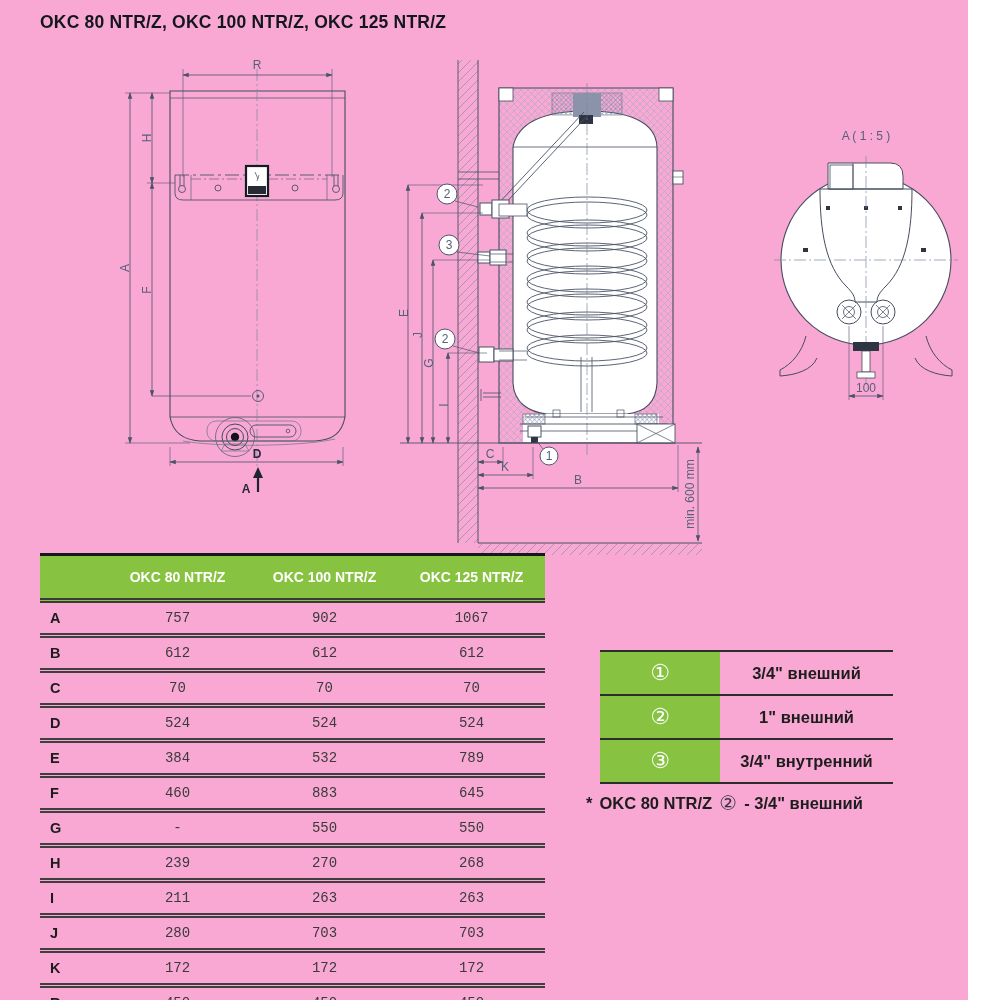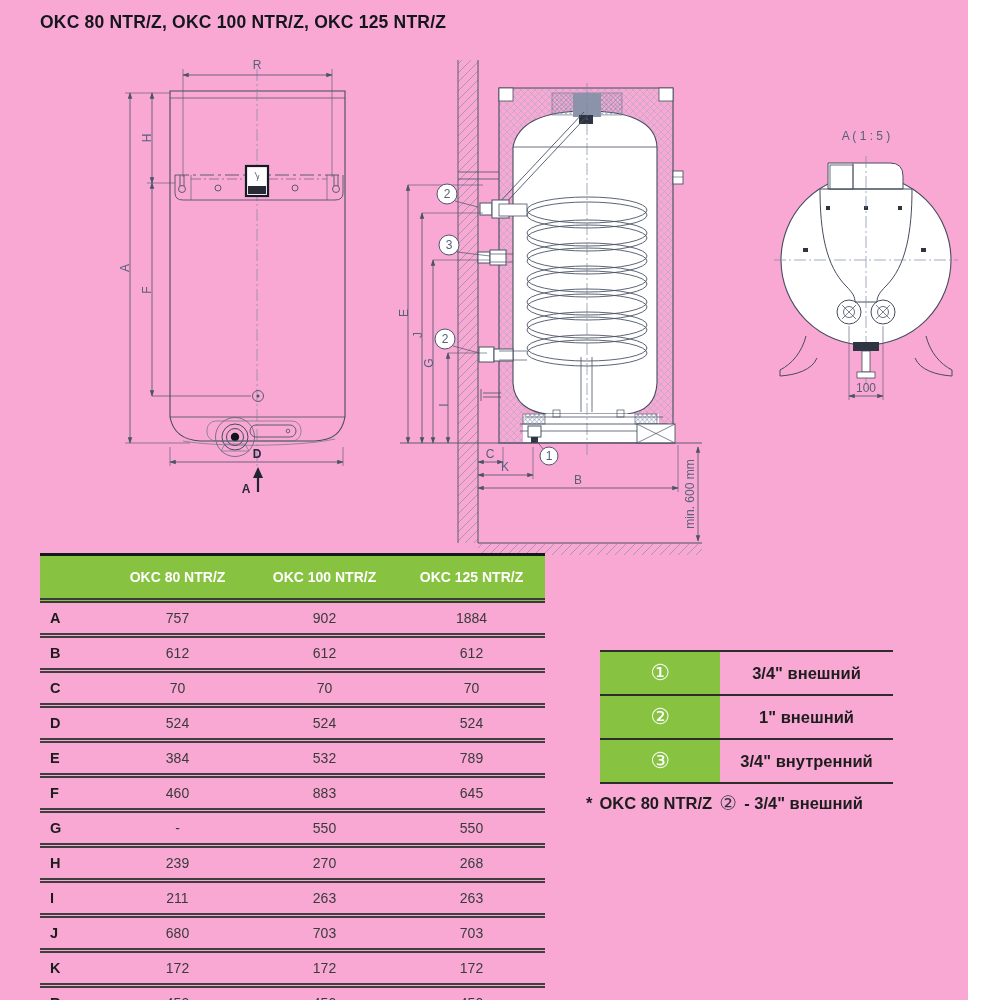--- a/index.html
+++ b/index.html
@@ -14,21 +14,21 @@
 
   
   .dim-wrap { position:absolute; left:40px; top:553px; }
   table.dim { border-collapse:collapse; width:505px; table-layout:fixed; }
   table.dim thead tr { background:#87C341; border-top:3px solid #16181d; border-bottom:5px double #3a3a3a; }
   table.dim thead th { color:#fff; font-weight:700; font-size:14px; height:40px; text-align:center; }
   table.dim thead th.corner { width:62px; }
   table.dim tbody tr { border-bottom:5px double #3f3f3f; }
   table.dim tbody th { text-align:left; padding-left:10px; font-weight:700; font-size:14.5px;
                        color:#1c1c1c; height:28px; }
-  table.dim tbody td { text-align:center; font-size:14px; color:#3a3a3a; }
+  table.dim tbody td { text-align:center; font-size:14px; color:#3a3a3a;font-family:Liberation Mono, monospace; }
 
   
   .conn-wrap { position:absolute; left:600px; top:650px; }
   table.conn { border-collapse:collapse; width:293px; }
   table.conn tr { border-top:2px solid #2d2d2d; }
   table.conn tr.last { border-bottom:2px solid #2d2d2d; }
   table.conn td { height:40px; }
   table.conn td.num { width:118px; background:#87C341; color:#fff; text-align:center;
                       font-size:22px; line-height:1; }
   table.conn td.spec { text-align:center; font-size:16.5px; font-weight:700; color:#1d1d1d; }
@@ -332,21 +332,21 @@
           <th>OKC 80 NTR/Z</th>
           <th>OKC 100 NTR/Z</th>
           <th>OKC 125 NTR/Z</th>
         </tr>
       </thead>
       <tbody>
         <tr>
             <th>A</th>
             <td>757</td>
             <td>902</td>
-            <td>1884</td>
+            <td>1067</td>
           </tr>
         <tr>
             <th>B</th>
             <td>612</td>
             <td>612</td>
             <td>612</td>
           </tr>
         <tr>
             <th>C</th>
             <td>70</td>
@@ -384,21 +384,21 @@
             <td>268</td>
           </tr>
         <tr>
             <th>I</th>
             <td>211</td>
             <td>263</td>
             <td>263</td>
           </tr>
         <tr>
             <th>J</th>
-            <td>680</td>
+            <td>280</td>
             <td>703</td>
             <td>703</td>
           </tr>
         <tr>
             <th>K</th>
             <td>172</td>
             <td>172</td>
             <td>172</td>
           </tr>
         <tr>

